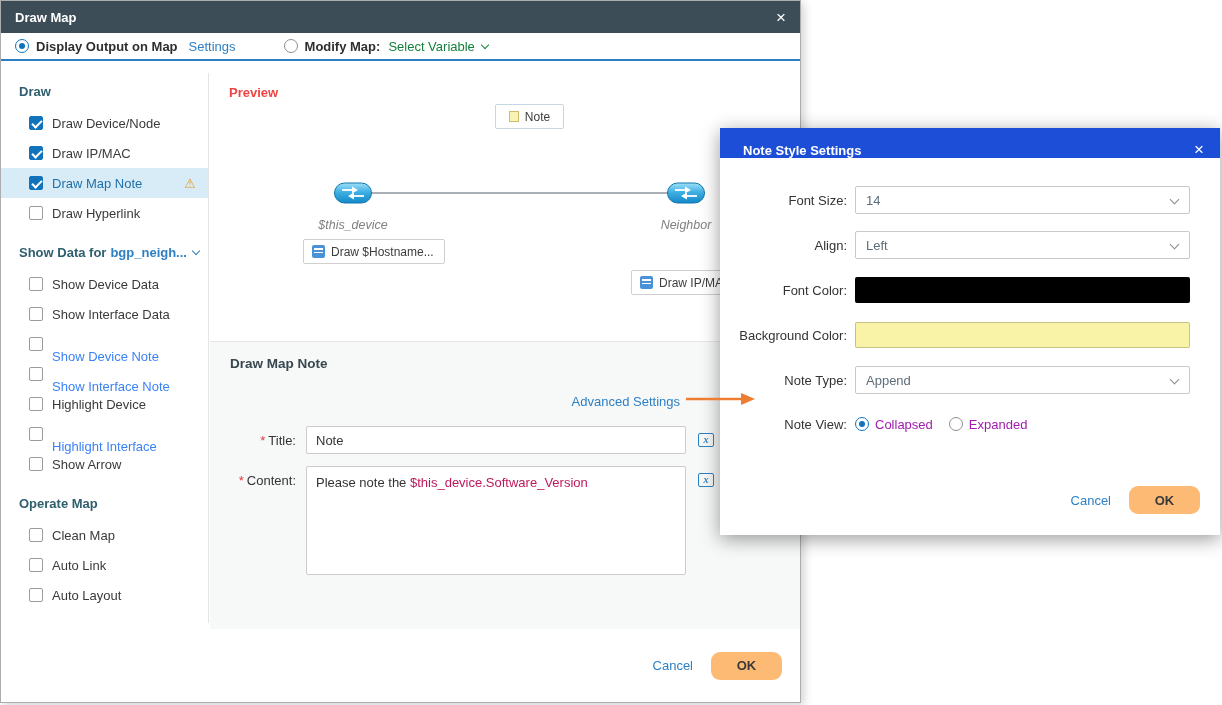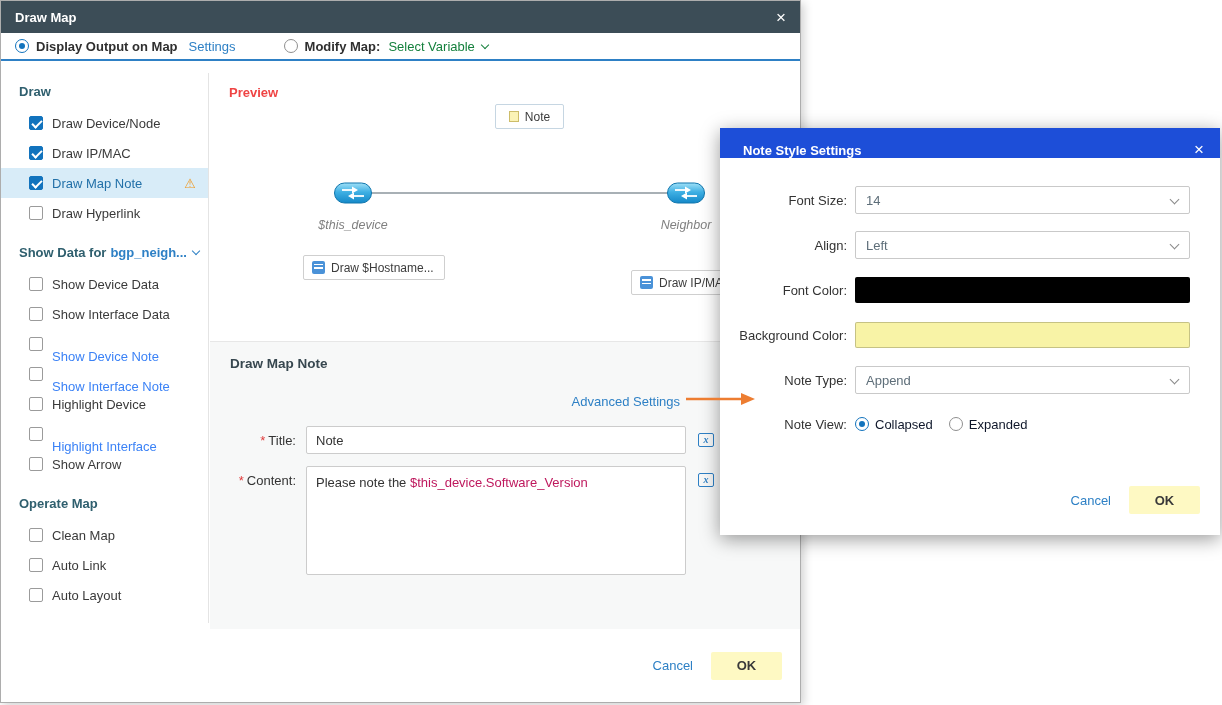--- a/index.html
+++ b/index.html
@@ -78,21 +78,21 @@
   
   .content { position:absolute; top:72px; left:209px; right:0; bottom:73px; background:#fff; }
   .preview-label { position:absolute; left:19px; top:12px; color:#ef4444; font-weight:600; }
   .chip {
     position:absolute; height:25px; background:#fff; border:1px solid #cfcfcf; border-radius:2px;
     display:flex; align-items:center; gap:6px; padding:0 8px; font-size:12px; color:#3c3c3c;
     white-space:nowrap; overflow:hidden;
   }
   .note-chip { left:285px; top:31px; width:69px; border-color:#c6d6e2; justify-content:center; }
   .note-ico { width:10px; height:11px; background:#fbf3b6; border:1px solid #cdbd6a; flex:none; }
-  .hostname-chip { left:93px; top:166px; width:142px;margin-top:16px; }
+  .hostname-chip { left:93px; top:166px; width:142px; }
   .ipmac-chip { left:421px; top:197px; width:135px; }
   .mini-icon { width:13px; height:13px; border-radius:2px; background:#4a92d8; position:relative; flex:none; }
   .mini-icon::after {
     content:""; position:absolute; left:2px; right:2px; top:3px; bottom:3px;
     background:repeating-linear-gradient(to bottom,#fff 0,#fff 1.5px,transparent 1.5px,transparent 3.5px);
   }
   .link-line { position:absolute; left:143px; top:119px; width:333px; height:2px; background:#a8b0b5; }
   .router { position:absolute; width:40px; height:30px; }
   .router-left { left:123px; top:105px; }
   .router-right { left:456px; top:105px; }
@@ -131,21 +131,21 @@
     font:italic bold 10px/12px "Liberation Serif","DejaVu Serif",serif; flex:none;
   }
   .content-row .var-icon { margin-top:7px; }
 
   
   .mfooter {
     position:absolute; left:0; right:0; bottom:0; height:73px; background:#fff;
     display:flex; align-items:center; justify-content:flex-end; gap:18px; padding-right:18px;
   }
   .ok-btn {
-    min-width:71px; height:28px; background:#fef9c3; border-radius:2px;
+    min-width:71px; height:28px; background:#fdba74; border-radius:9px;
     display:flex; align-items:center; justify-content:center;
     color:#3a3a3a; font-weight:700;
   }
 
   
   .pointer-arrow { position:absolute; left:684px; top:391px; z-index:40; }
 
   
   .style-dialog {
     position:absolute; left:720px; top:128px; width:500px; height:407px;
@@ -161,21 +161,21 @@
   .select {
     flex:1; height:28px; border:1px solid #c9c9c9; border-radius:2px; background:#fff;
     display:flex; align-items:center; padding:0 26px 0 10px; color:#5e6e79; position:relative;
   }
   .sel-chev {
     position:absolute; right:11px; top:9px; width:7px; height:7px;
     border-right:1.5px solid #8a8a8a; border-bottom:1.5px solid #8a8a8a; transform:rotate(45deg);
   }
   .swatch { flex:1; height:26px; border:1px solid rgba(0,0,0,.2); border-radius:2px; }
   .rview-options { display:flex; align-items:center; gap:16px; }
-  .rview-opt { display:flex; align-items:center; gap:6px; color:#0f172a; }
+  .rview-opt { display:flex; align-items:center; gap:6px; color:#a21caf; }
   .sfooter { position:absolute; right:20px; top:358px; display:flex; align-items:center; gap:18px; }
 </style>
 </head>
 <body>
 
 <div class="main-dialog" data-interactable="false">
 
   <div class="titlebar" data-interactable="false">
     <span class="tb-title" data-interactable="false">Draw Map</span>
     <span class="tb-close" data-interactable="true">×</span>

